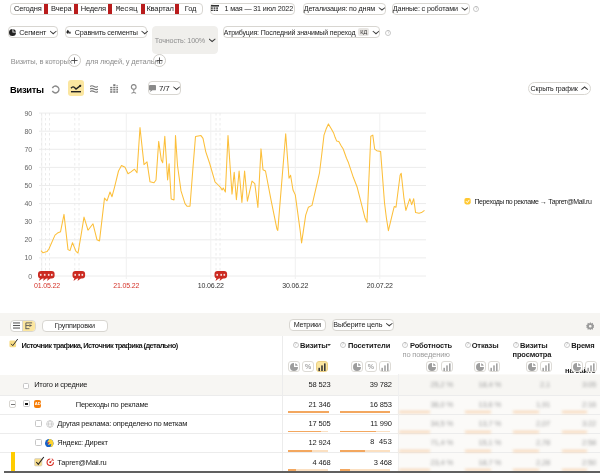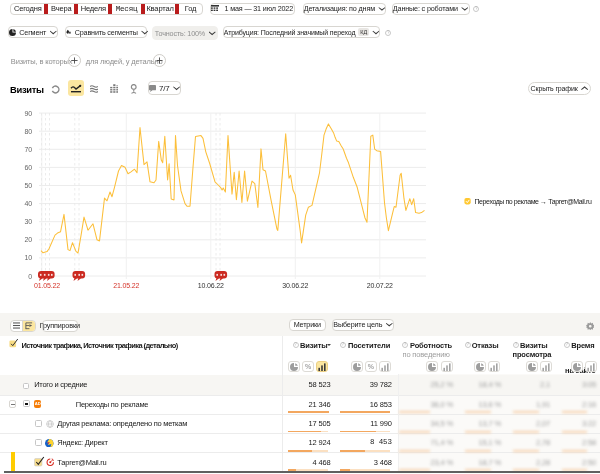--- a/index.html
+++ b/index.html
@@ -58,21 +58,21 @@
     </svg>
   Сегмент<span class="chev"></span>
 </div>
 <div class="btn" style="left:65.3px; top:26.2px; width:81.4px; height:12.3px; font-size:7.2px;">
   <svg width="8.5" height="8.5" viewBox="0 0 12 12" style="margin-right:3px;">
       <path d="M4.2 0.5 C6.2 3.2 7.1 5 7.1 6.8 A3.2 3.2 0 0 1 0.9 6.8 C0.9 5 1.9 3.2 4.2 0.5 Z" fill="#222"></path>
       <path d="M8.8 3 C10.3 5 11 6.4 11 7.7 A2.4 2.4 0 0 1 6.3 7.7 C6.3 6.4 7 5 8.8 3 Z" fill="#222" stroke="#fff" stroke-width=".8"></path>
     </svg>
   Сравнить сегменты<span class="chev"></span>
 </div>
-<div class="btn" style="left:152.2px; top:26.2px; width:66.1px; height:14px; background:#f0efec; border-color:#f0efec; color:#8f8f8f; font-size:7.2px;">Точность: 100%<span class="chev" style="border-color:#8f8f8f;"></span></div>
+<div class="btn" style="left:152.2px; top:26.2px; width:66.1px; height:28px; background:#f0efec; border-color:#f0efec; color:#8f8f8f; font-size:7.2px;">Точность: 100%<span class="chev" style="border-color:#8f8f8f;"></span></div>
 <div class="btn" style="left:222.8px; top:26.2px; width:157.6px; height:12.3px; font-size:7px;">Атрибуция: Последний значимый переход
   <span style="display:inline-block; background:#e8e6e3; border-radius:2px; font-size:5.5px; padding:1px 2px; margin-left:3px; color:#333;">КД</span>
   <span class="chev"></span>
 </div>
 <div class="qm" style="left:385.3px; top:29.5px;">?</div>
 
 <div class="abs" style="left:10.8px; top:56.5px; font-size:7.5px; color:#8f8f8f;">Визиты, в которых</div>
 <div class="abs" style="left:67.5px; top:54px; width:13px; height:13px; border:1px solid #cfcdc8; border-radius:50%; display:flex; align-items:center; justify-content:center;">
     <svg width="7" height="7" viewBox="0 0 8 8">
       <path d="M4 0.5 V7.5 M0.5 4 H7.5" stroke="#444" stroke-width="1"></path>
@@ -246,21 +246,21 @@
   </div>
   <div style="flex:1; background:#fbe6a0; border-radius:0 3px 3px 0; display:flex; align-items:center; justify-content:center;">
     <svg width="8" height="8" viewBox="0 0 9 9">
         <g stroke="#555" stroke-width="1" fill="none">
           <path d="M1 1 H8 M1 1 V8 M1 4 H5 M1 7.5 H5"></path>
         </g>
         <path d="M5 2.5 L8 4 L5 5.5 Z" fill="#555"></path>
       </svg>
   </div>
 </div>
-<div class="btn" style="left:41.7px; top:319.5px; width:36px; height:12px;">Группировки</div>
+<div class="btn" style="left:41.7px; top:319.5px; width:66px; height:12px;">Группировки</div>
 <div class="btn" style="left:288.5px; top:318.5px; width:37.5px; height:12px;">Метрики</div>
 <div class="btn" style="left:331.8px; top:318.5px; width:62.4px; height:12px;">Выберите цель<span class="chev"></span></div>
 <svg class="abs" style="left:585.5px; top:321.5px;" width="8.5" height="8.5" viewBox="0 0 10 10">
     <path d="M5 0 L6 1.8 L8 1 L8.3 3 L10 3.8 L9 5 L10 6.2 L8.3 7 L8 9 L6 8.2 L5 10 L4 8.2 L2 9 L1.7 7 L0 6.2 L1 5 L0 3.8 L1.7 3 L2 1 L4 1.8 Z M5 3.4 A1.6 1.6 0 1 0 5 6.6 A1.6 1.6 0 1 0 5 3.4" fill="#9b9b9b" fill-rule="evenodd"></path>
   </svg>
 
 <svg class="abs" style="left:9px; top:338px;" width="10" height="10" viewBox="0 0 12 12">
     <rect x="0.5" y="3" width="8" height="8" rx="1.5" fill="#f8dc84"></rect>
     <path d="M2.5 7 L4.5 9.2 L10.5 1.2" stroke="#333" stroke-width="1.2" fill="none"></path>
   </svg>

